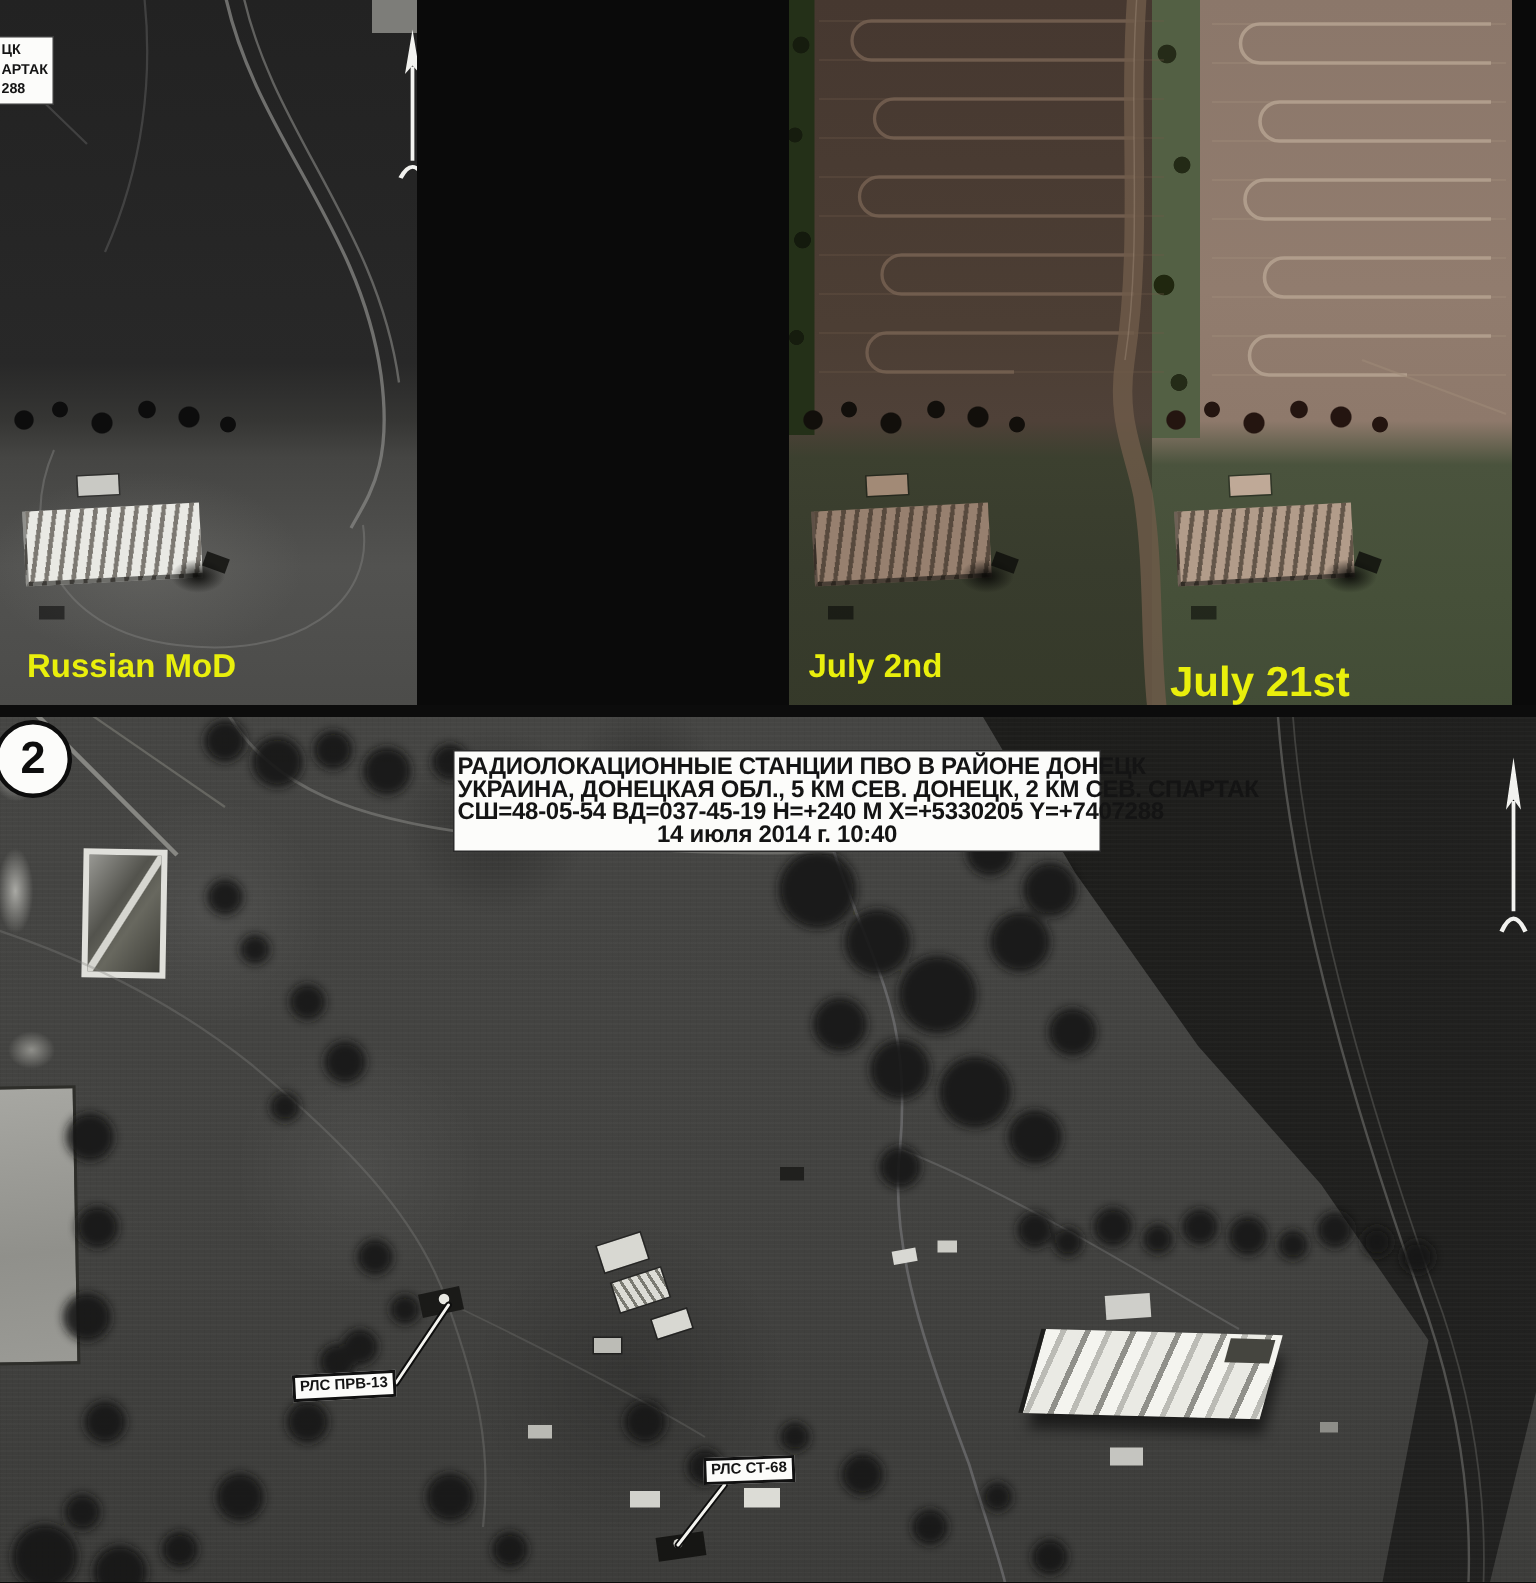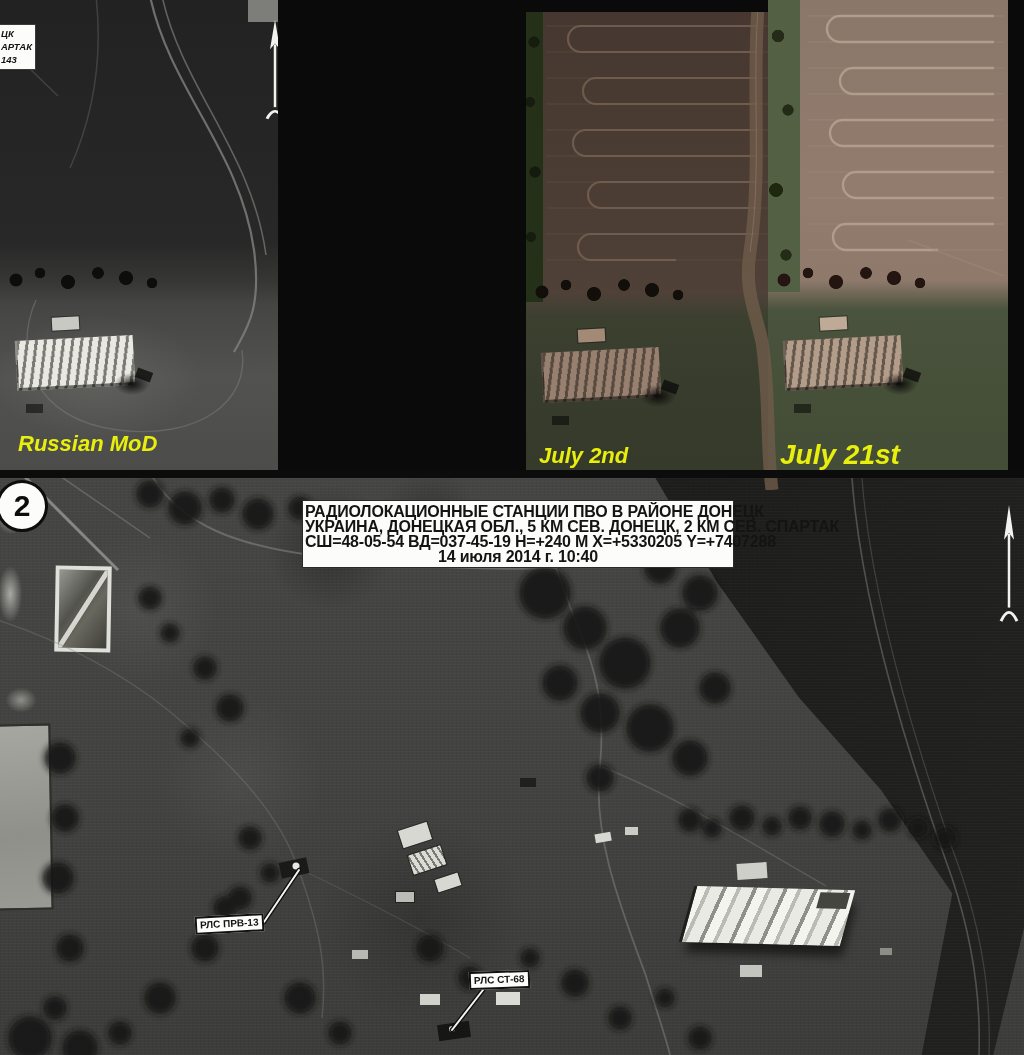--- a/index.html
+++ b/index.html
@@ -6,37 +6,37 @@
     --label-yellow:#e9ef0c;
     --annotation-bg:#fcfcfa;
     --annotation-text:#141414;
     --arrow-white:#f2f2ef;
   }
   *{margin:0;padding:0;box-sizing:border-box;}
   body{background:#000;font-family:"Liberation Sans","DejaVu Sans",sans-serif;}
   #root{position:relative;width:1024px;height:1055px;overflow:hidden;background:#0a0a0a;}
 
   
-  .panel{position:absolute;top:0;height:484px;overflow:hidden;font-style:italic;}
+  .panel{position:absolute;top:0;height:484px;overflow:hidden;}
   .panel svg.terrain{position:absolute;inset:0;z-index:2;}
   #panel-1{left:0;width:278px;
     background:
       radial-gradient(ellipse 150px 90px at 35% 78%, rgba(150,150,145,.22), transparent 70%),
       linear-gradient(to bottom,#222 0%,#282828 50%,#363634 58%,#454543 63%,#525250 78%,#4b4b49 100%);}
   #panel-2{left:278px;width:248px;
     background:
       radial-gradient(circle 16px at 6px 40px,#0c1209 60%,transparent 65%),
       radial-gradient(circle 14px at 14px 92px,#0c1209 60%,transparent 65%),
       radial-gradient(circle 17px at 5px 150px,#0b1108 60%,transparent 65%),
       radial-gradient(circle 13px at 15px 215px,#0c1209 60%,transparent 65%),
       radial-gradient(circle 15px at 8px 268px,#0d130a 60%,transparent 65%),
       linear-gradient(to bottom,#1b2316 0%,#1f2918 55%,#253019 72%,#2a331e 100%);}
   #panel-3{left:526px;width:258px;
     background:
-      linear-gradient(to bottom,#463830 0%,#4c3e34 45%,#4f4138 58%,#3c402f 63%,#383c2d 78%,#353929 100%); margin-top: 12px;}
+      linear-gradient(to bottom,#463830 0%,#4c3e34 45%,#4f4138 58%,#3c402f 63%,#383c2d 78%,#353929 100%);}
   #panel-4{left:768px;width:240px;
     background:
       linear-gradient(to bottom,#8b776a 0%,#917c6e 40%,#8e796b 58%,#4a533d 64%,#465039 82%,#424c36 100%);}
 
   .side-strip{position:absolute;left:0;top:0;z-index:1;}
   #panel-3 .side-strip{width:17px;height:290px;
     background:
       radial-gradient(circle 9px at 8px 30px,#161c0e 60%,transparent 65%),
       radial-gradient(circle 8px at 4px 90px,#161c0e 60%,transparent 65%),
       radial-gradient(circle 9px at 9px 160px,#141a0d 60%,transparent 65%),
@@ -174,21 +174,21 @@
       <path d="M-4,36 L58,96 M96,-4 C102,50 96,110 70,168" stroke="#777" stroke-width="1.5" fill="none" opacity="0.35"></path>
     </svg>
     <div class="c-trees"></div>
     <div class="c-building"></div>
     <div class="c-vehicle"></div>
     <div class="c-radar"></div>
     <div class="c-small"></div>
     <div class="corner-box">
       <div>ЦК</div>
       <div>АРТАК</div>
-      <div>143</div>
+      <div>288</div>
     </div>
     <svg class="north-arrow" width="26" height="104" viewBox="0 0 26 126" preserveAspectRatio="none">
       <path d="M13,2 L8,38 L13,31 L18,38 Z" fill="var(--arrow-white)"></path>
       <line x1="13" y1="32" x2="13" y2="108" stroke="var(--arrow-white)" stroke-width="2.5"></line>
       <path d="M5,122 Q13,104 21,122" stroke="var(--arrow-white)" stroke-width="3" fill="none"></path>
     </svg>
     <div class="p-label">Russian MoD</div>
   </div>
 
 

